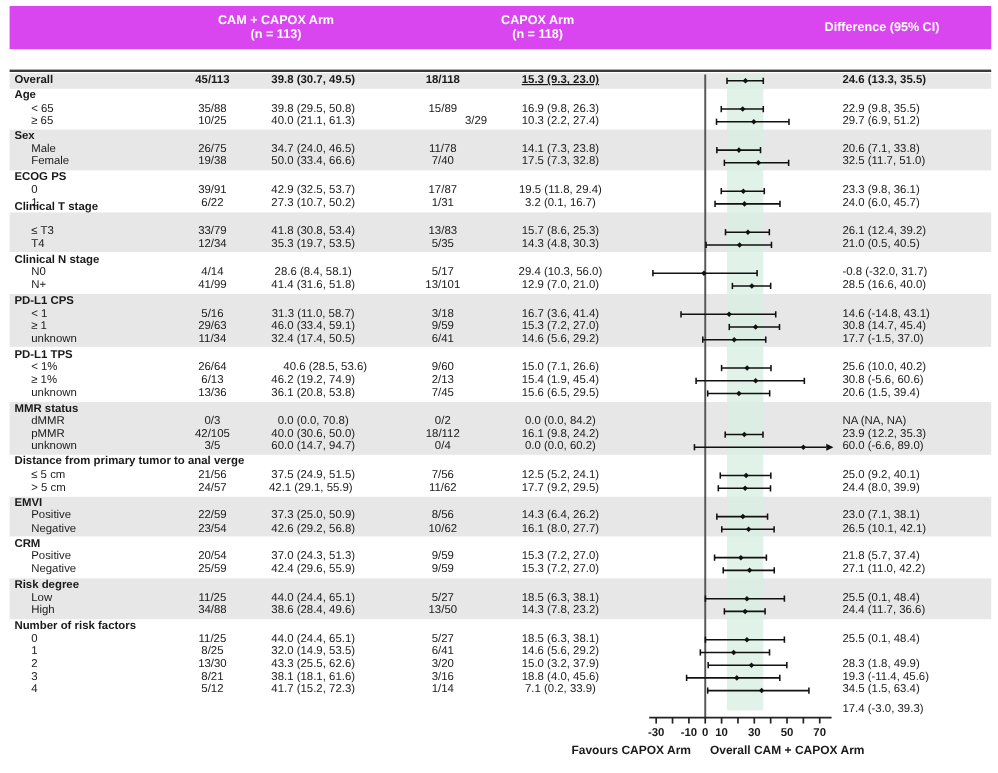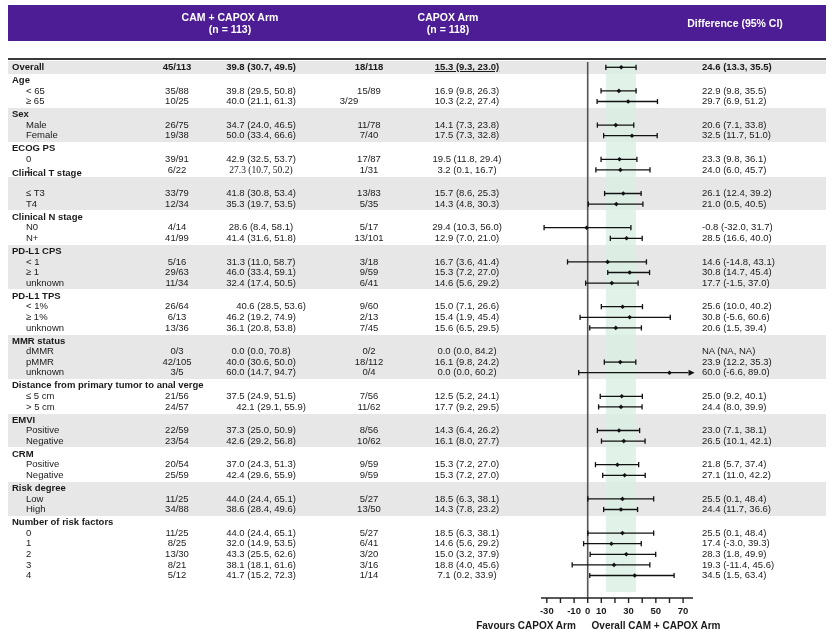--- a/index.html
+++ b/index.html
@@ -1,18 +1,18 @@
 <!DOCTYPE html>
 <html><head>
 <meta charset="utf-8">
 <style>
   html,body{margin:0;padding:0;background:#fff;}
   .page{position:relative;width:832px;height:644px;background:#ffffff;
         font-family:"Liberation Sans",sans-serif;color:#1a1a1a;overflow:hidden;}
-  .hdr{position:absolute;left:8px;top:5px;width:818px;height:36px;background:#4c1d95;}
+  .hdr{position:absolute;left:8px;top:5px;width:818px;height:36px;background:#d946ef;}
   .hdr-sep{position:absolute;left:8px;top:58px;width:818px;height:2px;background:#3a3a3a;}
   .hblock{position:absolute;color:#fff;font-weight:bold;font-size:10.5px;line-height:12px;
           text-align:center;white-space:nowrap;}
   .trow{position:absolute;left:0;width:832px;height:11px;}
   .cell{position:absolute;font-size:9.5px;line-height:10.6px;white-space:nowrap;}
   .c-center{text-align:center;}
   .b{font-weight:bold;}
   .band{position:absolute;left:8px;width:818px;background:#e7e7e7;}
   #plot-svg{position:absolute;left:0;top:0;pointer-events:none;}
   .ticklbl{position:absolute;width:30px;text-align:center;font-size:9.5px;font-weight:bold;}
@@ -54,21 +54,21 @@
         <span class="cell c-center" style="left: 146px; width: 62px;">35/88</span>
         <span class="cell c-center" style="left: 202px; width: 118px;">39.8 (29.5, 50.8)</span>
         <span class="cell c-center" style="left: 338px; width: 62px;">15/89</span>
         <span class="cell c-center" style="left: 396px; width: 142px;">16.9 (9.8, 26.3)</span>
         <span class="cell" style="left: 702px; width: 126px;">22.9 (9.8, 35.5)</span>
       </div>
       <div class="trow" style="top: 96.2px;">
         <span class="cell" style="left: 26px; width: 120px;">≥ 65</span>
         <span class="cell c-center" style="left: 146px; width: 62px;">10/25</span>
         <span class="cell c-center" style="left: 202px; width: 118px;">40.0 (21.1, 61.3)</span>
-        <span class="cell c-center" style="left: 318px; width: 62px;">3/29</span>
+        <span class="cell c-center" style="left: 344px; width: 62px; text-align: right;">3/29</span>
         <span class="cell c-center" style="left: 396px; width: 142px;">10.3 (2.2, 27.4)</span>
         <span class="cell" style="left: 702px; width: 126px;">29.7 (6.9, 51.2)</span>
       </div>
       <div class="band" style="top: 108.2px; height: 33.8px;"></div>
       <div class="trow" style="top: 109.2px;">
         <span class="cell b" style="left: 12px; width: 330px;">Sex</span>
       </div>
       <div class="trow" style="top: 119.8px;">
         <span class="cell" style="left: 26px; width: 120px;">Male</span>
         <span class="cell c-center" style="left: 146px; width: 62px;">26/75</span>
@@ -92,21 +92,21 @@
         <span class="cell" style="left: 26px; width: 120px;">0</span>
         <span class="cell c-center" style="left: 146px; width: 62px;">39/91</span>
         <span class="cell c-center" style="left: 202px; width: 118px;">42.9 (32.5, 53.7)</span>
         <span class="cell c-center" style="left: 338px; width: 62px;">17/87</span>
         <span class="cell c-center" style="left: 396px; width: 142px;">19.5 (11.8, 29.4)</span>
         <span class="cell" style="left: 702px; width: 126px;">23.3 (9.8, 36.1)</span>
       </div>
       <div class="trow" style="top: 164.6px;">
         <span class="cell" style="left: 26px; width: 120px;">1</span>
         <span class="cell c-center" style="left: 146px; width: 62px;">6/22</span>
-        <span class="cell c-center" style="left: 202px; width: 118px; font-family: Liberation Serif, serif;">27.3 (10.7, 50.2)</span>
+        <span class="cell c-center" style="left: 202px; width: 118px;">27.3 (10.7, 50.2)</span>
         <span class="cell c-center" style="left: 338px; width: 62px;">1/31</span>
         <span class="cell c-center" style="left: 396px; width: 142px;">3.2 (0.1, 16.7)</span>
         <span class="cell" style="left: 702px; width: 126px;">24.0 (6.0, 45.7)</span>
       </div>
       <div class="band" style="top: 176.6px; height: 33.8px;"></div>
       <div class="trow" style="top: 168px;">
         <span class="cell b" style="left: 12px; width: 330px;">Clinical T stage</span>
       </div>
       <div class="trow" style="top: 188.2px;">
         <span class="cell" style="left: 26px; width: 120px;">≤ T3</span>
@@ -233,21 +233,21 @@
         <span class="cell" style="left: 26px; width: 120px;">≤ 5 cm</span>
         <span class="cell c-center" style="left: 146px; width: 62px;">21/56</span>
         <span class="cell c-center" style="left: 202px; width: 118px;">37.5 (24.9, 51.5)</span>
         <span class="cell c-center" style="left: 338px; width: 62px;">7/56</span>
         <span class="cell c-center" style="left: 396px; width: 142px;">12.5 (5.2, 24.1)</span>
         <span class="cell" style="left: 702px; width: 126px;">25.0 (9.2, 40.1)</span>
       </div>
       <div class="trow" style="top: 401.6px;">
         <span class="cell" style="left: 26px; width: 120px;">&gt; 5 cm</span>
         <span class="cell c-center" style="left: 146px; width: 62px;">24/57</span>
-        <span class="cell c-center" style="left: 212px; width: 118px; text-align: center;">42.1 (29.1, 55.9)</span>
+        <span class="cell c-center" style="left: 200px; width: 118px; text-align: center;">42.1 (29.1, 55.9)</span>
         <span class="cell c-center" style="left: 338px; width: 62px;">11/62</span>
         <span class="cell c-center" style="left: 396px; width: 142px;">17.7 (9.2, 29.5)</span>
         <span class="cell" style="left: 702px; width: 126px;">24.4 (8.0, 39.9)</span>
       </div>
       <div class="band" style="top: 413.6px; height: 33.8px;"></div>
       <div class="trow" style="top: 414.6px;">
         <span class="cell b" style="left: 12px; width: 330px;">EMVI</span>
       </div>
       <div class="trow" style="top: 425.2px;">
         <span class="cell" style="left: 26px; width: 120px;">Positive</span>
@@ -314,21 +314,21 @@
         <span class="cell c-center" style="left: 338px; width: 62px;">5/27</span>
         <span class="cell c-center" style="left: 396px; width: 142px;">18.5 (6.3, 38.1)</span>
         <span class="cell" style="left: 702px; width: 126px;">25.5 (0.1, 48.4)</span>
       </div>
       <div class="trow" style="top: 538.4px;">
         <span class="cell" style="left: 26px; width: 120px;">1</span>
         <span class="cell c-center" style="left: 146px; width: 62px;">8/25</span>
         <span class="cell c-center" style="left: 202px; width: 118px;">32.0 (14.9, 53.5)</span>
         <span class="cell c-center" style="left: 338px; width: 62px;">6/41</span>
         <span class="cell c-center" style="left: 396px; width: 142px;">14.6 (5.6, 29.2)</span>
-        <span class="cell" style="left: 702px; width: 126px;">17.4 (-3.0, 39.3)</span>
+        <span class="cell" style="left: 702px; width: 126px; margin-top: 48px;">17.4 (-3.0, 39.3)</span>
       </div>
       <div class="trow" style="top: 549px;">
         <span class="cell" style="left: 26px; width: 120px;">2</span>
         <span class="cell c-center" style="left: 146px; width: 62px;">13/30</span>
         <span class="cell c-center" style="left: 202px; width: 118px;">43.3 (25.5, 62.6)</span>
         <span class="cell c-center" style="left: 338px; width: 62px;">3/20</span>
         <span class="cell c-center" style="left: 396px; width: 142px;">15.0 (3.2, 37.9)</span>
         <span class="cell" style="left: 702px; width: 126px;">28.3 (1.8, 49.9)</span>
       </div>
       <div class="trow" style="top: 559.6px;">

